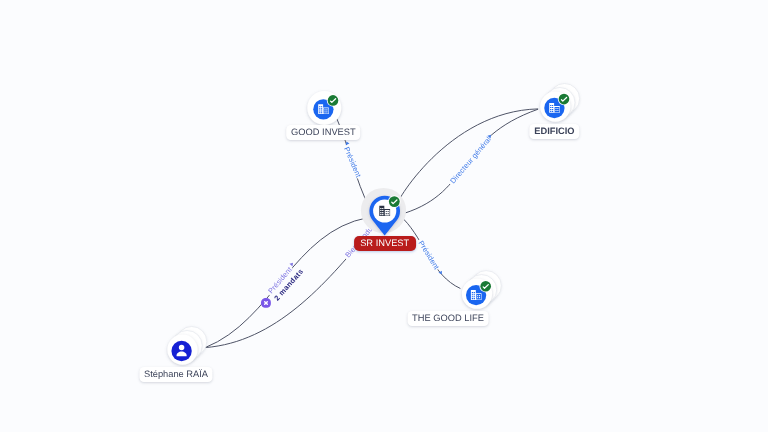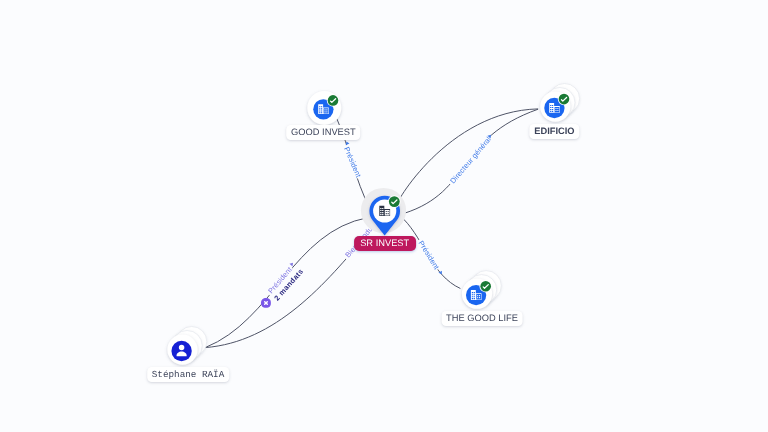--- a/index.html
+++ b/index.html
@@ -24,21 +24,21 @@
          border-left:3.6px solid currentColor;
          border-top:2.3px solid transparent;border-bottom:2.3px solid transparent;}
   .elmask{position:absolute;transform-origin:0 0;background:#fbfcfe;}
   .ebadge{position:absolute;transform:translate(-50%,-50%);line-height:0;display:block;}
   .ebadge svg{display:block;}
   .chip{position:absolute;transform:translate(-50%,0);
         background:#ffffff;border-radius:4.5px;
         padding:3.9px 4.5px 3.9px 4.5px;
         font-size:9.3px;line-height:7px;color:#3d445a;white-space:nowrap;
         box-shadow:0 1px 2.6px rgba(121,130,150,.30);}
-  .chip.sel{background:#be185d;color:#fafdff;border-radius:5px;
+  .chip.sel{background:#b91c1c;color:#fafdff;border-radius:5px;
             padding:4.1px 6.4px 4.1px 6.4px;font-size:9.3px;line-height:6.8px;
             box-shadow:0 1px 2.6px rgba(40,90,190,.30);}
 </style>
 </head>
 <body>
 
 <div id="stage">
   <svg class="layer" id="edges" viewBox="0 0 768 432">
       <path class="edge-path" d="M 336.9,118.9 C 349.7,148 354.9,179.9 369.8,208.1"></path>
       <path class="edge-path" d="M 538.1,108.9 C 442.2,111.2 386.1,217.8 397.3,206.6"></path>
@@ -147,16 +147,16 @@
         <circle cx="187.1" cy="345.6" r="15.1" fill="#ffffff" stroke="#e4e6ec" stroke-width="0.7" filter="url(#stackshadow)"></circle>
         <circle cx="182.5" cy="349.6" r="15.1" fill="#ffffff" filter="url(#nshadow)"></circle>
         <circle cx="181.6" cy="351" r="10.15" fill="#1621d4"></circle>
         <use href="#person-icon" x="175.04999999999998" y="344.1" width="13.1" height="13.1" fill="#ffffff"></use>
       </g>
     </svg>
   <div id="labels">
       <div class="chip" style="left: 323.4px; top: 125.3px;">GOOD INVEST</div>
       <div class="chip" style="left: 554.4px; top: 124px; font-weight: bold;">EDIFICIO</div>
       <div class="chip sel" style="left: 384.7px; top: 236px;">SR INVEST</div>
-      <div class="chip" style="left: 482px; top: 311.1px;">THE GOOD LIFE</div>
-      <div class="chip" style="left: 188px; top: 367px; font-family: Liberation Mono, monospace;">Stéphane RAÏA</div>
+      <div class="chip" style="left: 448px; top: 311.1px;">THE GOOD LIFE</div>
+      <div class="chip" style="left: 176px; top: 367px;">Stéphane RAÏA</div>
     </div>
 </div>
 
 </body></html>

